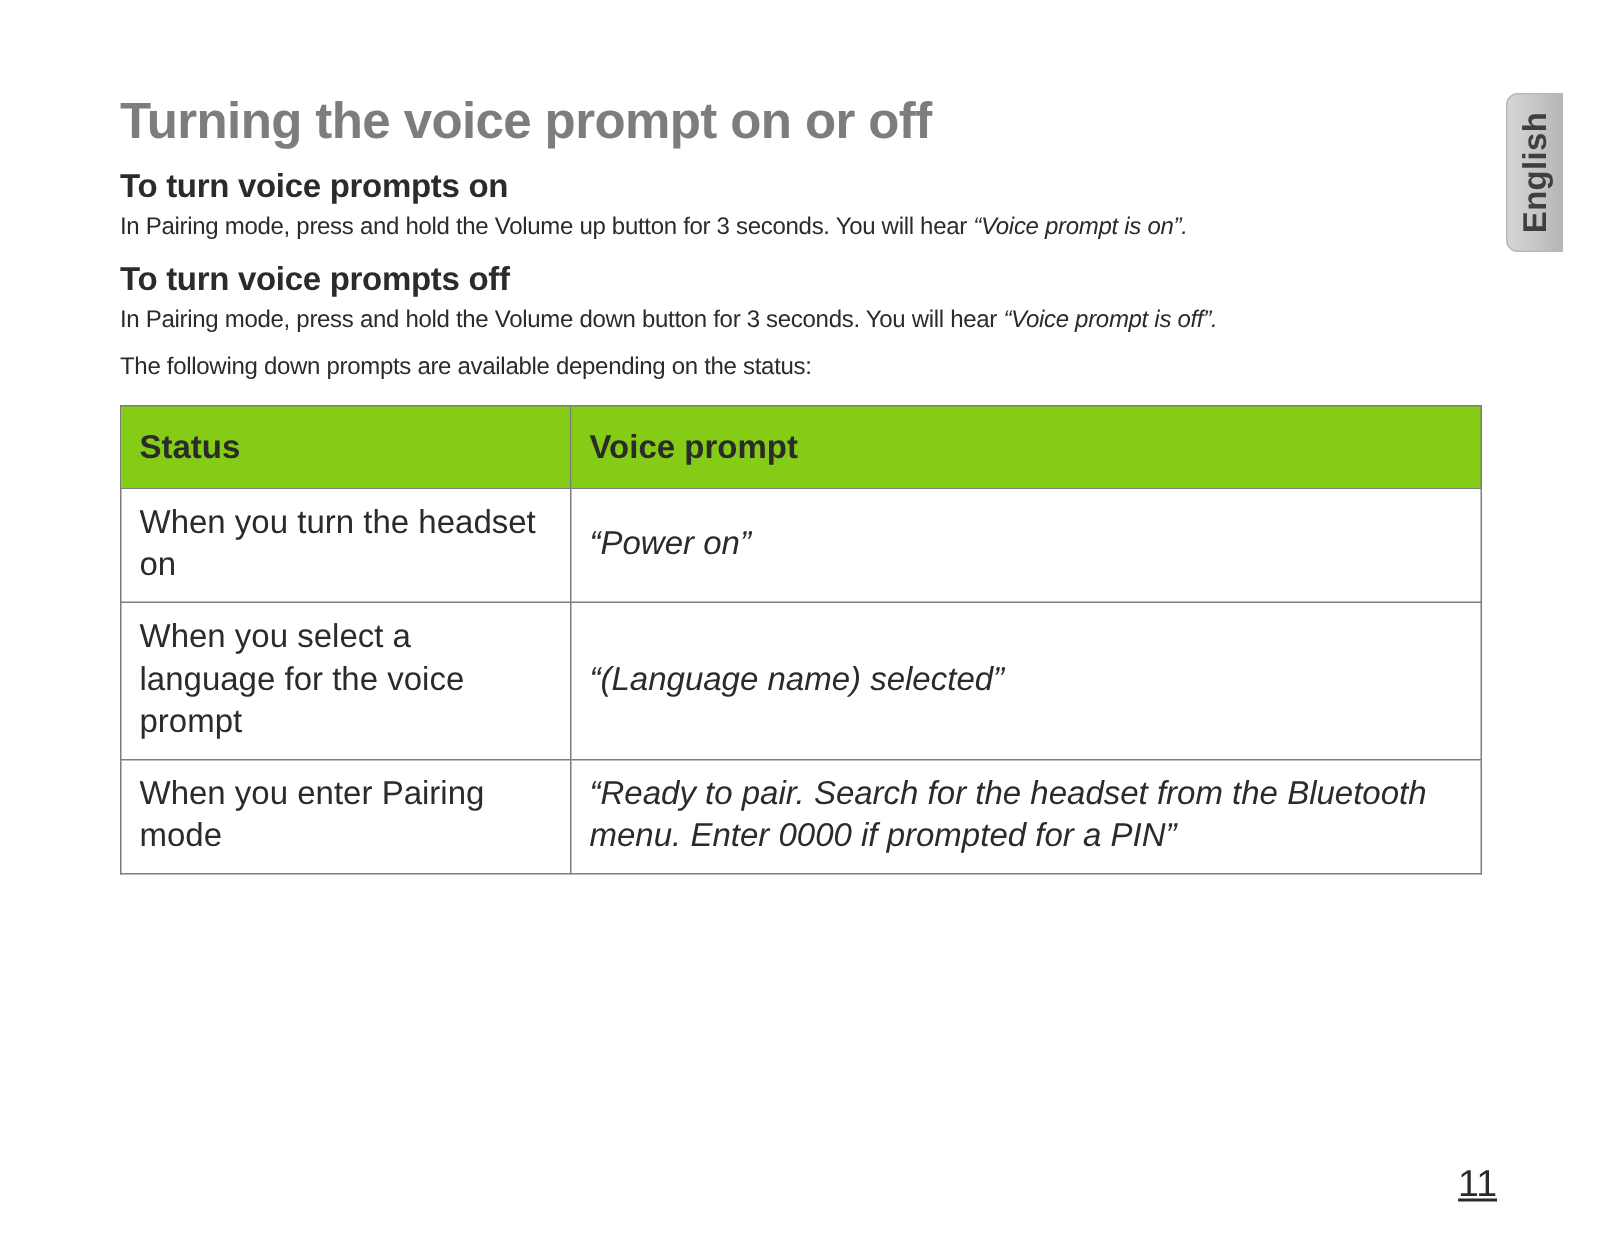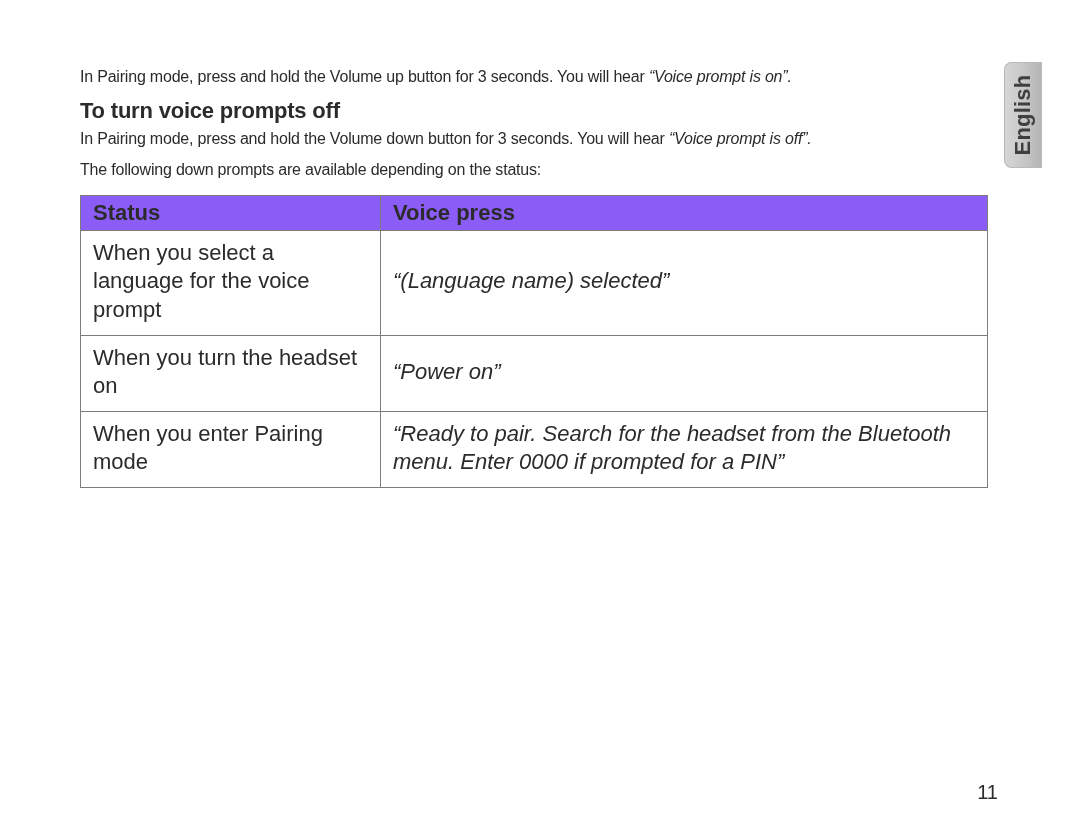--- a/index.html
+++ b/index.html
@@ -65,83 +65,86 @@
   .content {
     max-width: 920px;
   }
   table.vp {
     width: 908px;
     border-collapse: collapse;
     margin-top: 14px;
     font-size: 22px;
   }
   table.vp th {
-    background: #8b5cf6;
+    background: #84cc16;
     text-align: left;
     font-weight: 700;
-    padding: 4px 12px;
+    padding: 14px 12px;
     border: 1.5px solid #7c7c7c;
   }
   table.vp td {
     padding: 8px 12px 10px 12px;
     border: 1.5px solid #7c7c7c;
     vertical-align: middle;
     line-height: 1.3;
   }
   table.vp col.status { width: 300px; }
   table.vp td.prompt { font-style: italic; }
   .page-num {
     position: absolute;
     right: 82px;
     bottom: 36px;
-    font-size: 20px;
+    font-size: 25px;
+    text-decoration: underline;
   }
 </style>
 </head>
 <body>
 
 <div class="page">
 
   <div class="lang-tab">
     <span>English</span>
   </div>
 
   <div class="content">
+    <h1 class="title">Turning the voice prompt on or off</h1>
 
+    <div class="subhead">To turn voice prompts on</div>
     <p class="body">
       <span>In Pairing mode, press and hold the Volume up button for 3 seconds. You will hear </span>
       <span class="quote">“Voice prompt is on”.</span>
     </p>
 
     <div class="subhead">To turn voice prompts off</div>
     <p class="body">
       <span>In Pairing mode, press and hold the Volume down button for 3 seconds. You will hear </span>
       <span class="quote">“Voice prompt is off”.</span>
     </p>
     <p class="body">The following down prompts are available depending on the status:</p>
 
     <table class="vp">
       <colgroup>
         <col class="status">
         <col>
       </colgroup>
       <thead>
         <tr>
           <th>Status</th>
-          <th>Voice press</th>
+          <th>Voice prompt</th>
         </tr>
       </thead>
       <tbody>
         <tr>
+          <td>When you turn the headset on</td>
+          <td class="prompt">“Power on”</td>
+        </tr>
+        <tr>
           <td>When you select a language for the voice prompt</td>
           <td class="prompt">“(Language name) selected”</td>
-        </tr>
-        <tr>
-          <td>When you turn the headset on</td>
-          <td class="prompt">“Power on”</td>
         </tr>
         <tr>
           <td>When you enter Pairing mode</td>
           <td class="prompt">“Ready to pair. Search for the headset from the Bluetooth menu. Enter 0000 if prompted for a PIN”</td>
         </tr>
       </tbody>
     </table>
   </div>
 
   <div class="page-num">11</div>

